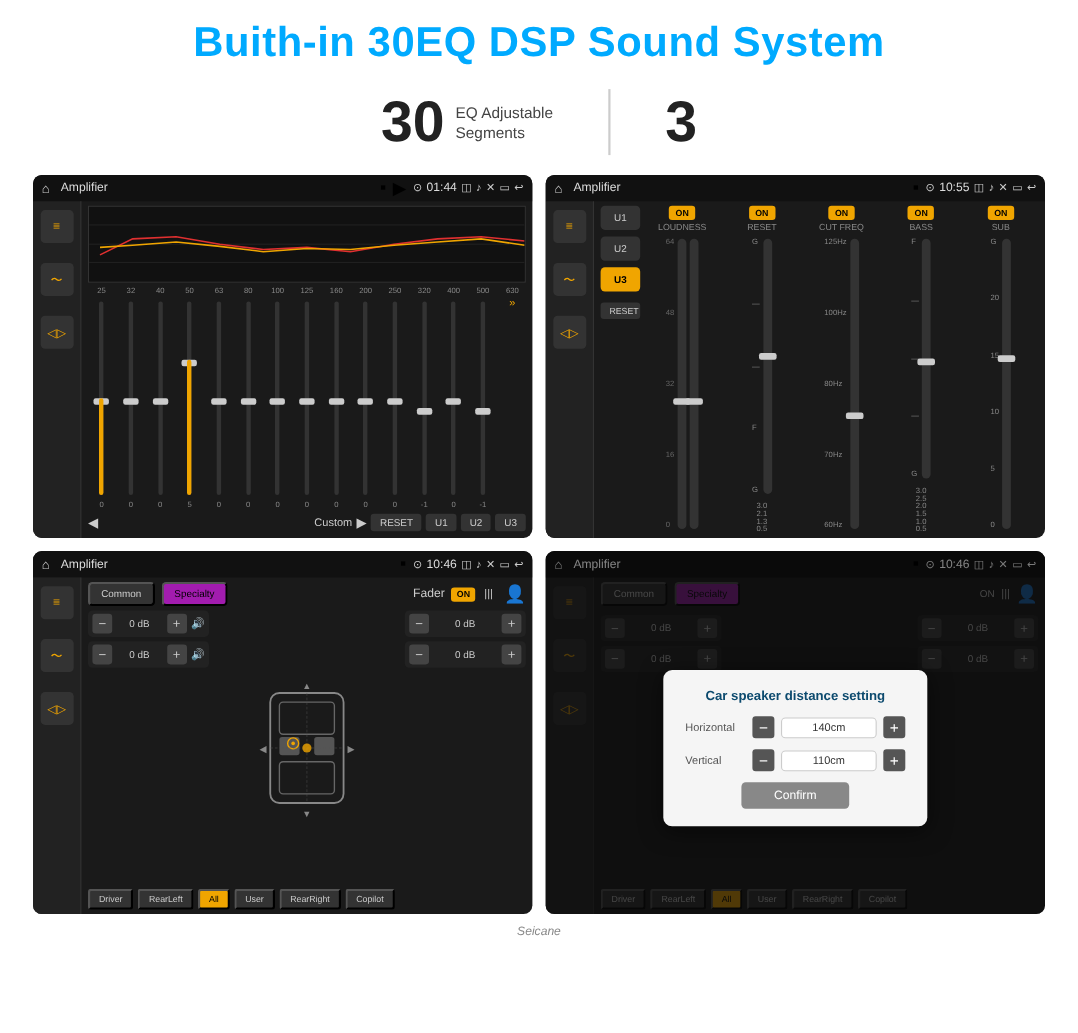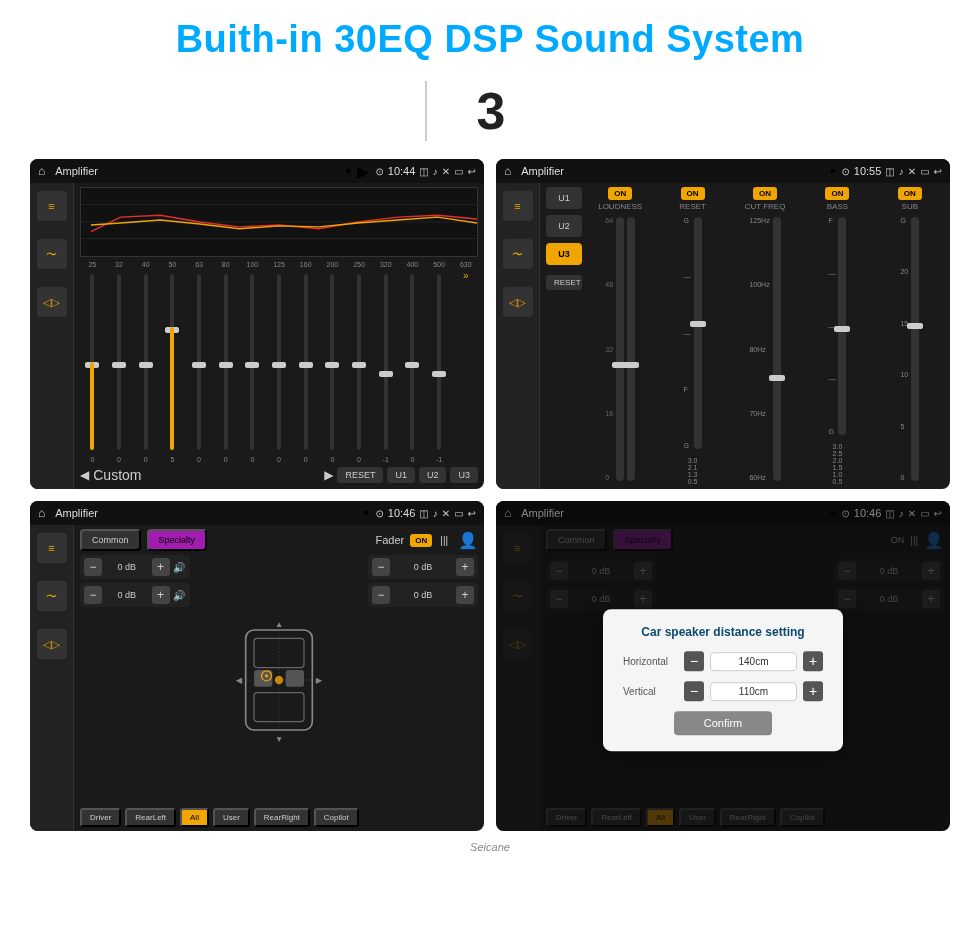--- a/index.html
+++ b/index.html
@@ -193,23 +193,23 @@
       background: #333;
       color: #ccc;
       border: none;
       border-radius: 3px;
       padding: 3px 8px;
       font-size: 9px;
       cursor: pointer;
     }
     .ctrl-label {
       color: #ccc;
-      font-size: 14px;
-      flex: 1;
-      text-align: left;
+      font-size: 10px;
+      flex: 1;
+      text-align: right;
     }
     .nav-arrow { color: #ccc; font-size: 12px; cursor: pointer; }
 
     
     .crossover-area {
       flex: 1;
       padding: 4px 6px;
       display: flex;
       gap: 4px;
     }
@@ -495,37 +495,41 @@
     }
   </style>
 </head>
 <body>
 
 <div class="header">
   <h1>Buith-in 30EQ DSP Sound System</h1>
 </div>
 
 <div class="stats-row">
+  <div class="stat-item">
+    <span class="stat-number">30</span>
+    <span class="stat-label">EQ Adjustable<br>Segments</span>
+  </div>
   <div class="stat-divider"></div>
   <div class="stat-item">
     <span class="stat-number">3</span>
   </div>
 </div>
 
 <div class="screenshots-grid">
 
   <div class="screen">
     <div class="status-bar">
       <span class="home-icon">⌂</span>
       <span class="title">Amplifier</span>
       <span>▪</span>
       <span>▶</span>
       <div class="status-icons">
         <span>⊙</span>
-        <span class="time">10:44</span>
+        <span class="time">01:44</span>
         <span>◫</span>
         <span>♪</span>
         <span>✕</span>
         <span>▭</span>
         <span>↩</span>
       </div>
     </div>
     <div class="screen-content">
       <div class="side-controls">
         <div class="side-btn">≡</div>

